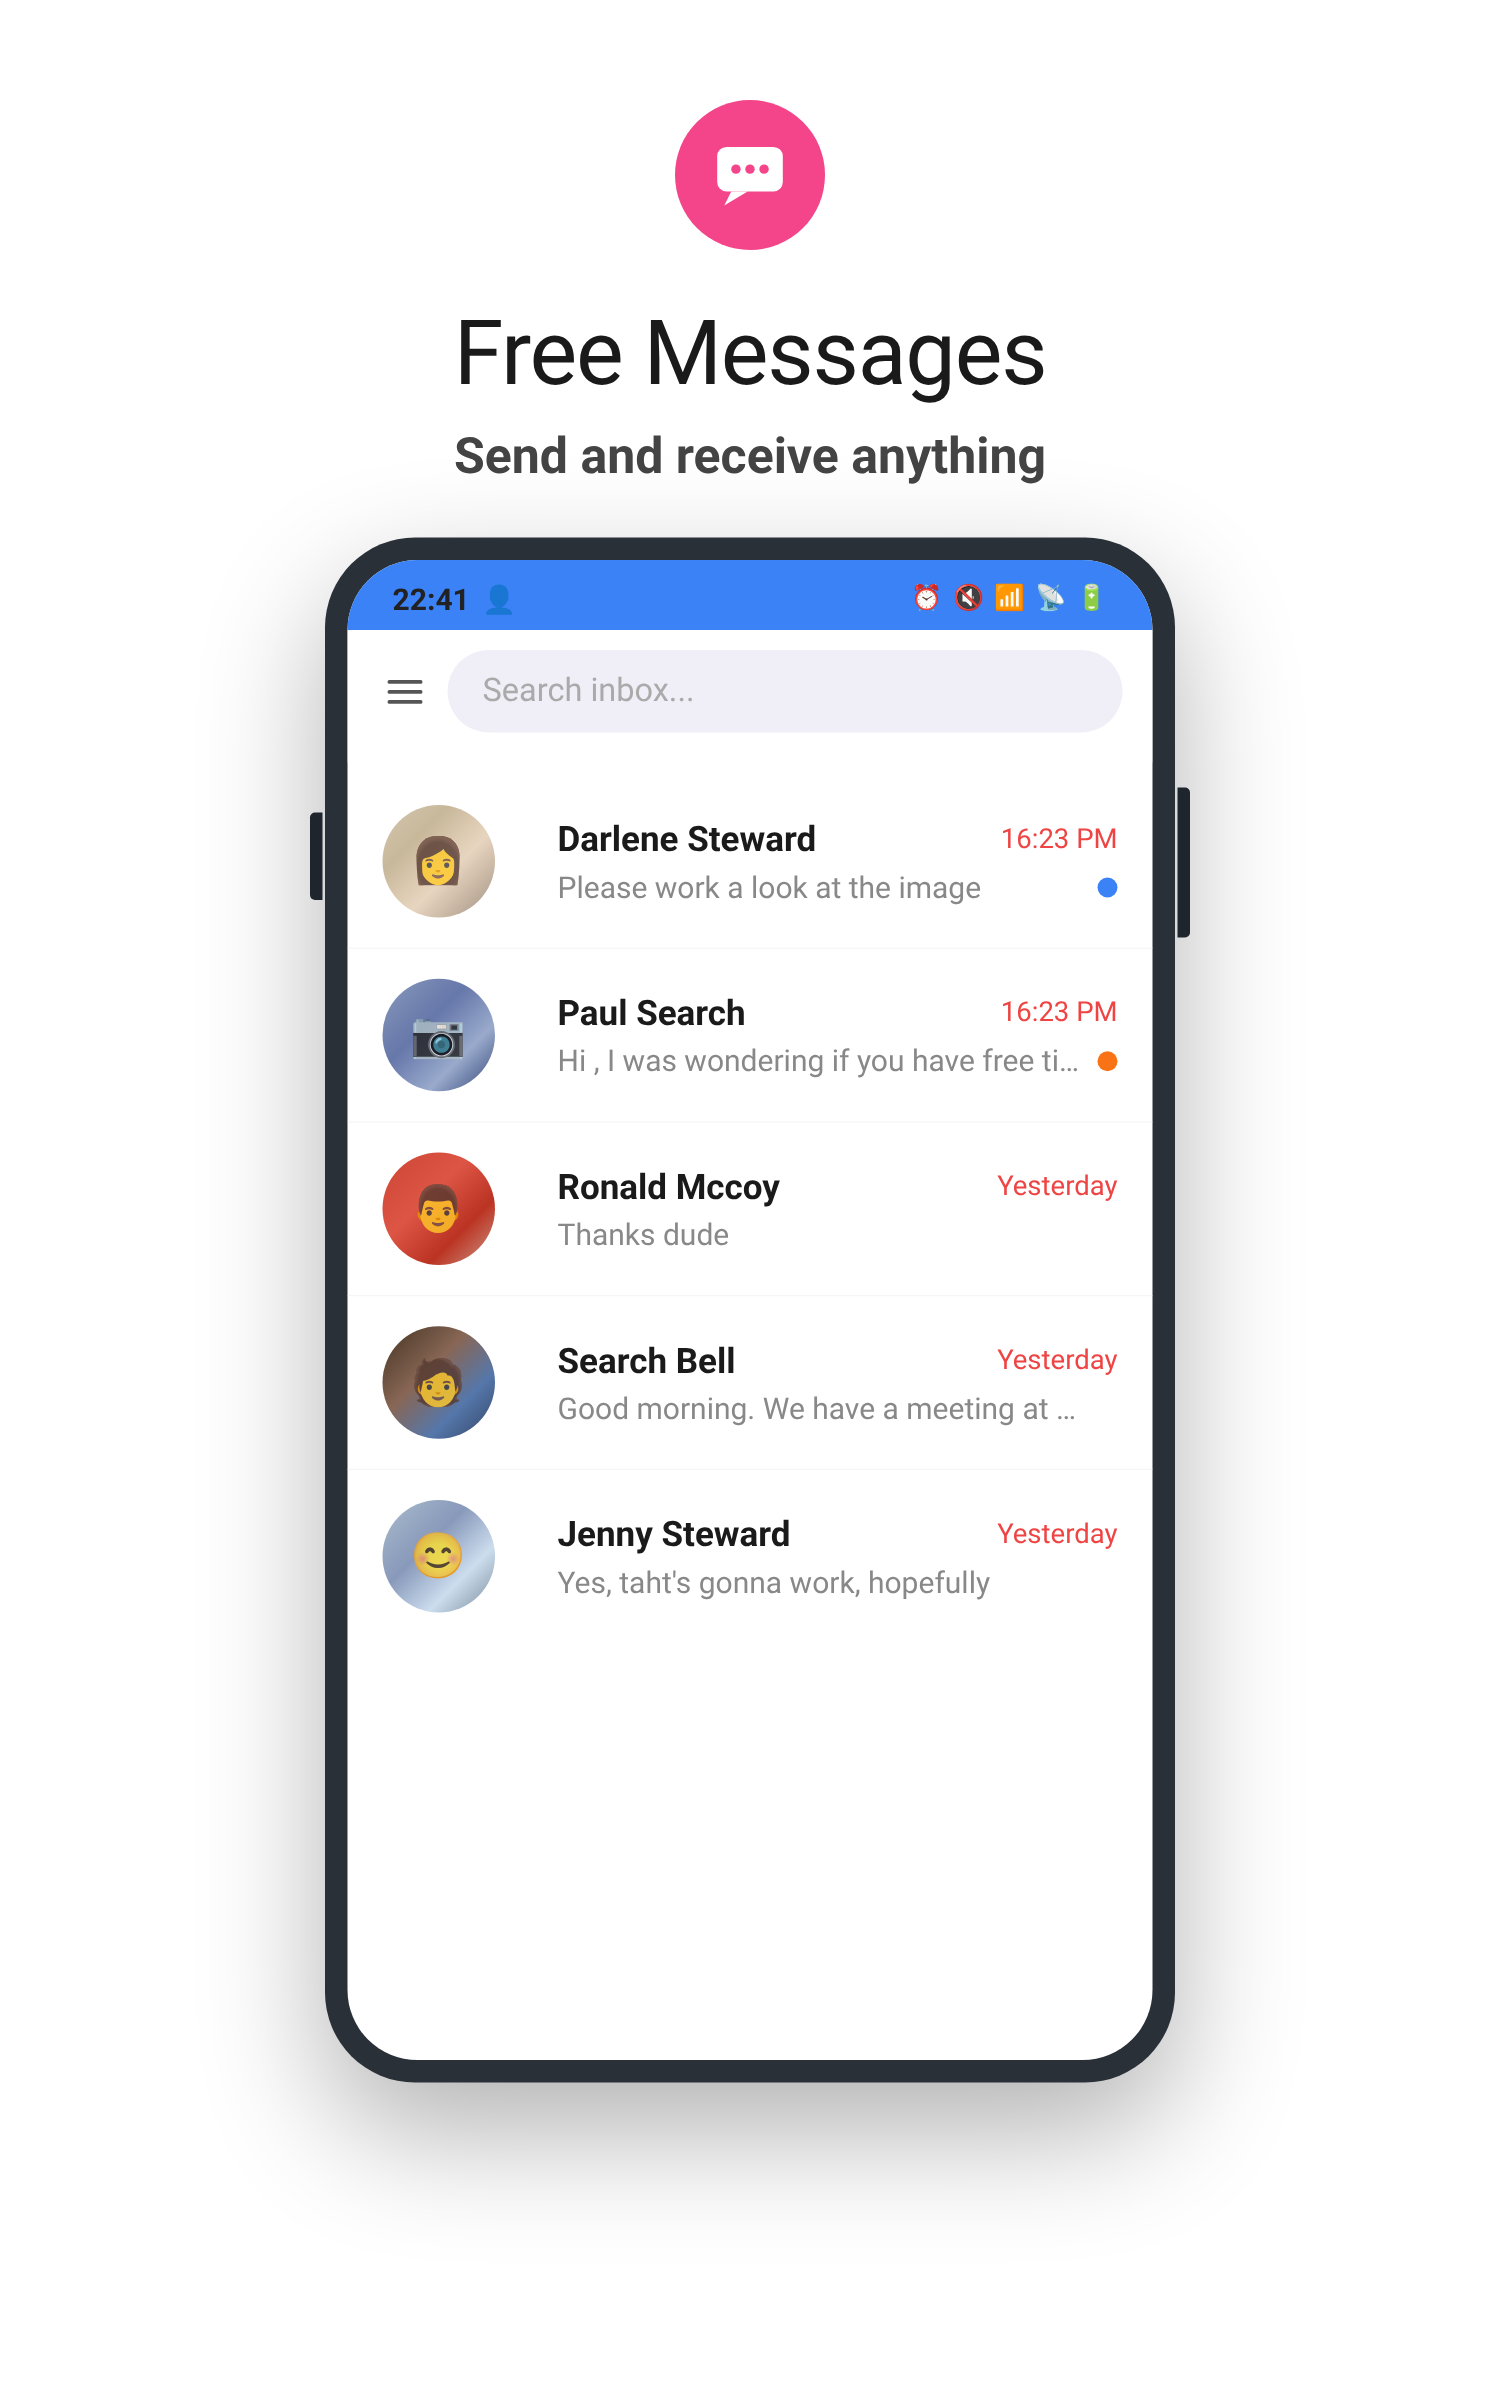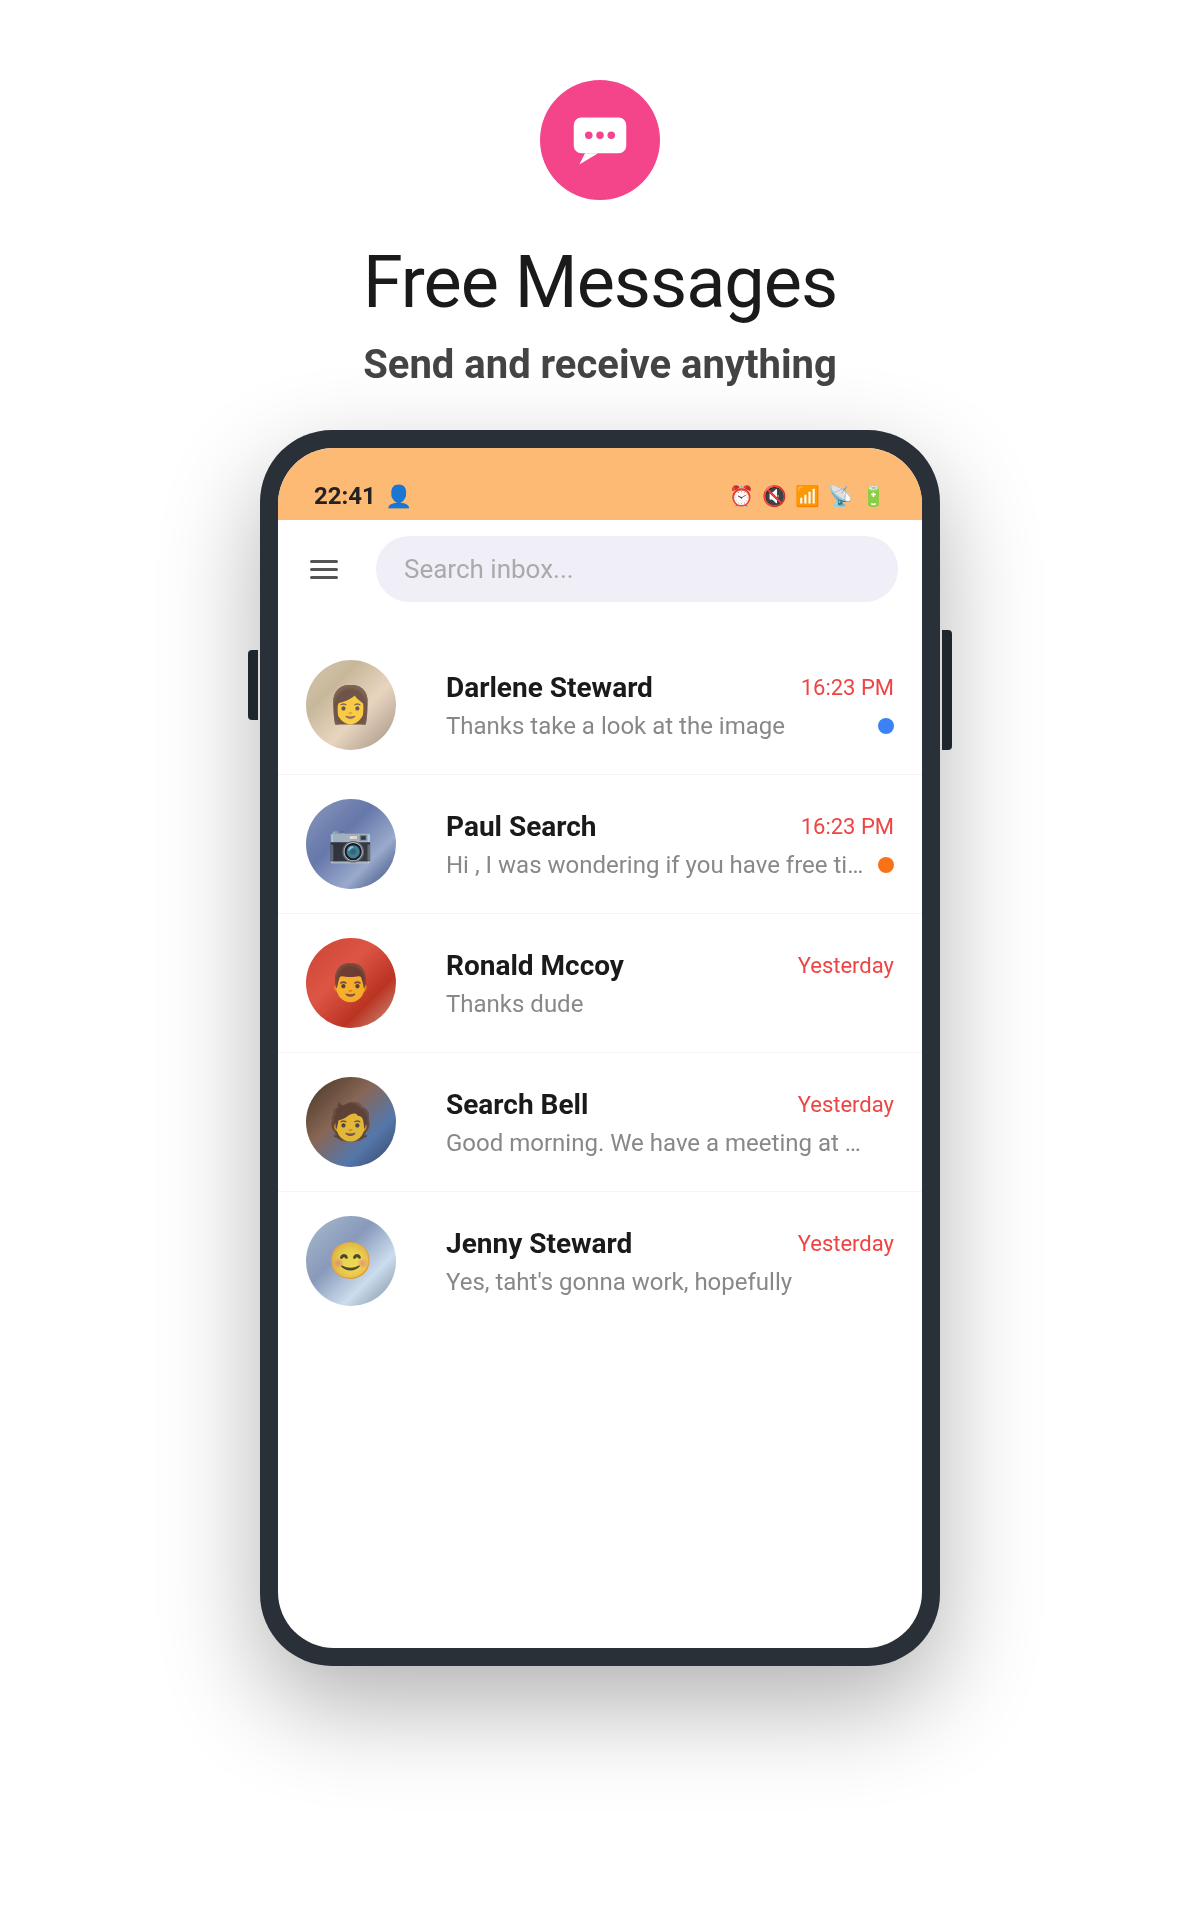--- a/index.html
+++ b/index.html
@@ -87,25 +87,25 @@
 
     .phone-screen {
       background: #ffffff;
       border-radius: 56px;
       overflow: hidden;
       min-height: 1200px;
     }
 
     
     .status-bar {
-      background: #fdba74;
-      display: flex;
-      align-items: center;
+      background: #3b82f6;
+      display: flex;
+      align-items: flex-start;
       justify-content: space-between;
-      padding: 34px 36px 10px;
+      padding: 18px 36px 10px;
       font-size: 22px;
       font-weight: 600;
       color: #222;
     }
 
     .status-left {
       display: flex;
       align-items: center;
       gap: 10px;
     }
@@ -120,21 +120,21 @@
       align-items: center;
       gap: 8px;
       font-size: 20px;
     }
 
     
     .search-area {
       display: flex;
       align-items: center;
       padding: 16px 24px 24px;
-      gap: 30px;
+      gap: 12px;
       background: #fff;
     }
 
     .hamburger-btn {
       display: flex;
       flex-direction: column;
       gap: 5px;
       cursor: pointer;
       padding: 8px;
     }
@@ -311,21 +311,21 @@
         <div class="conversation-item">
           <div class="avatar avatar-darlene">
             <div class="avatar-face">👩</div>
           </div>
           <div class="conv-content">
             <div class="conv-top">
               <span class="conv-name">Darlene Steward</span>
               <span class="conv-time">16:23 PM</span>
             </div>
             <div class="conv-bottom">
-              <span class="conv-preview">Thanks take a look at the image</span>
+              <span class="conv-preview">Please work a look at the image</span>
               <div class="unread-dot dot-blue"></div>
             </div>
           </div>
         </div>
 
         <div class="conversation-item">
           <div class="avatar avatar-paul">
             <div class="avatar-face">📷</div>
           </div>
           <div class="conv-content">

